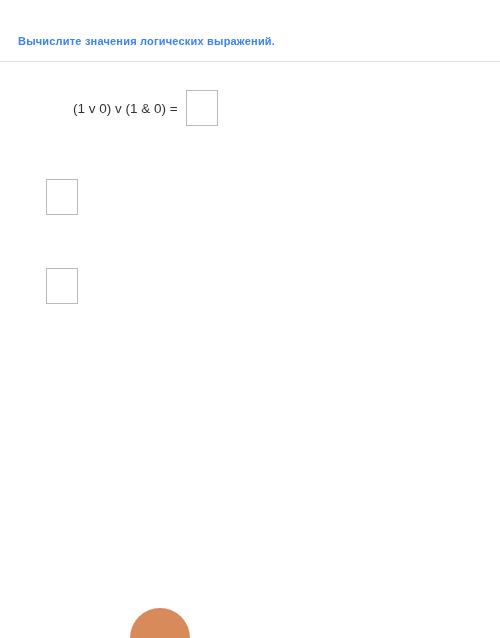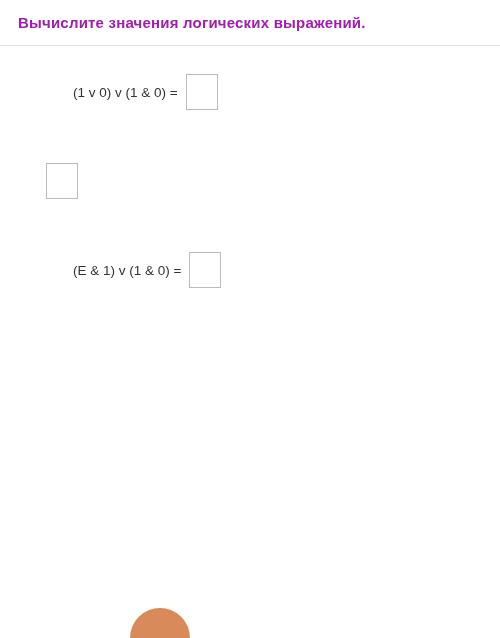--- a/index.html
+++ b/index.html
@@ -12,24 +12,25 @@
       background: #ffffff;
       width: 500px;
       height: 638px;
       overflow: hidden;
     }
     .header {
       padding: 14px 18px;
       border-bottom: 1px solid #e0e0e0;
     }
     .header-title {
-      font-size: 15px;
+      font-size: 11px;
       font-weight: bold;
-      color: #a21caf;
+      color: #3b82f6;
       letter-spacing: 0.2px;
+      margin-top: 21px;
     }
     .content {
       padding: 28px 18px 0 38px;
     }
     .problem-row {
       display: flex;
       align-items: center;
       margin-bottom: 53px;
       font-size: 13.5px;
       color: #333;
@@ -74,20 +75,19 @@
     <input type="text" class="answer-box" value="" style="">
   </div>
 
 
   <div class="problem-row">
     <input type="text" class="answer-box" value="" style="">
   </div>
 
 
   <div class="problem-row">
-    <span class="expression">(E &amp; 1) v (1 &amp; 0) =</span>
     <input type="text" class="answer-box" value="" style="">
   </div>
 
 
 </div>
 
 <div class="bottom-circle"></div>
 
 </body></html>

